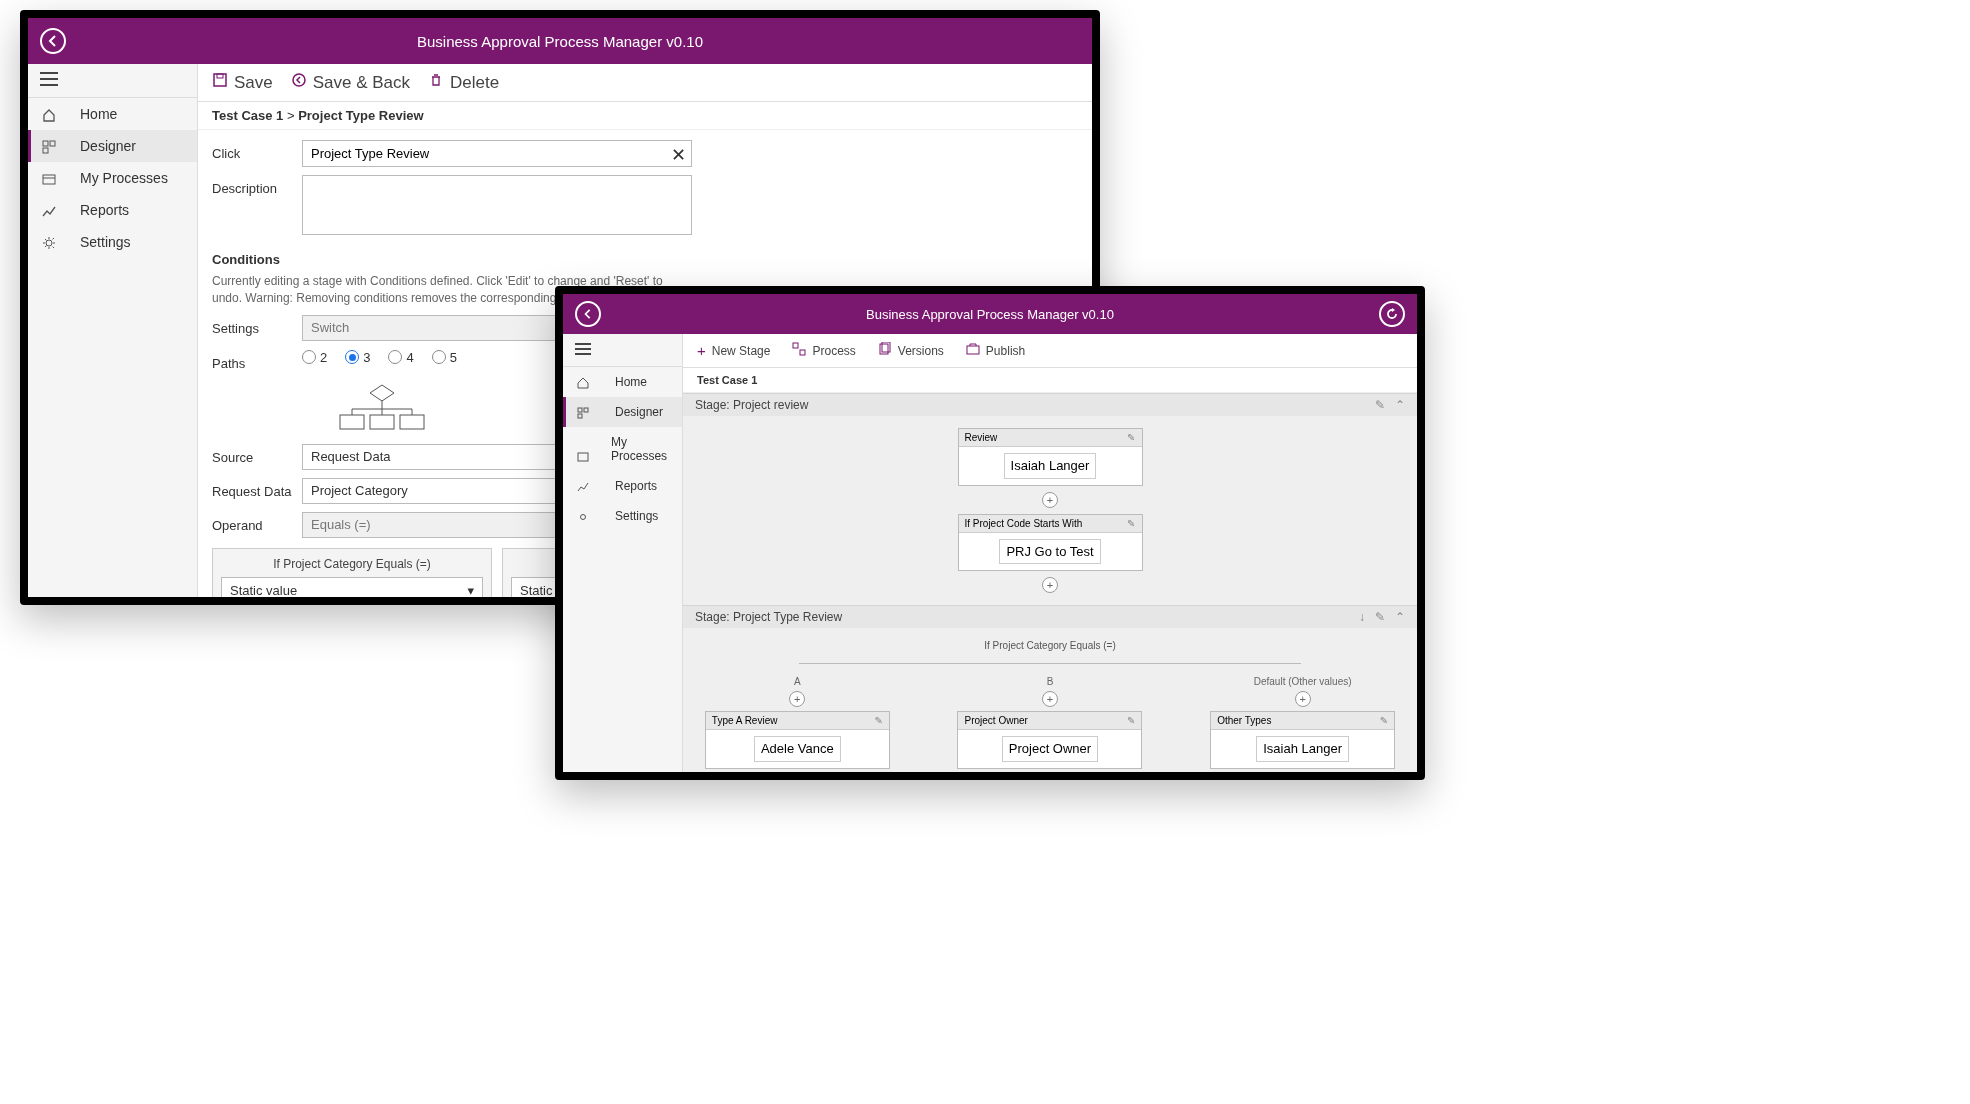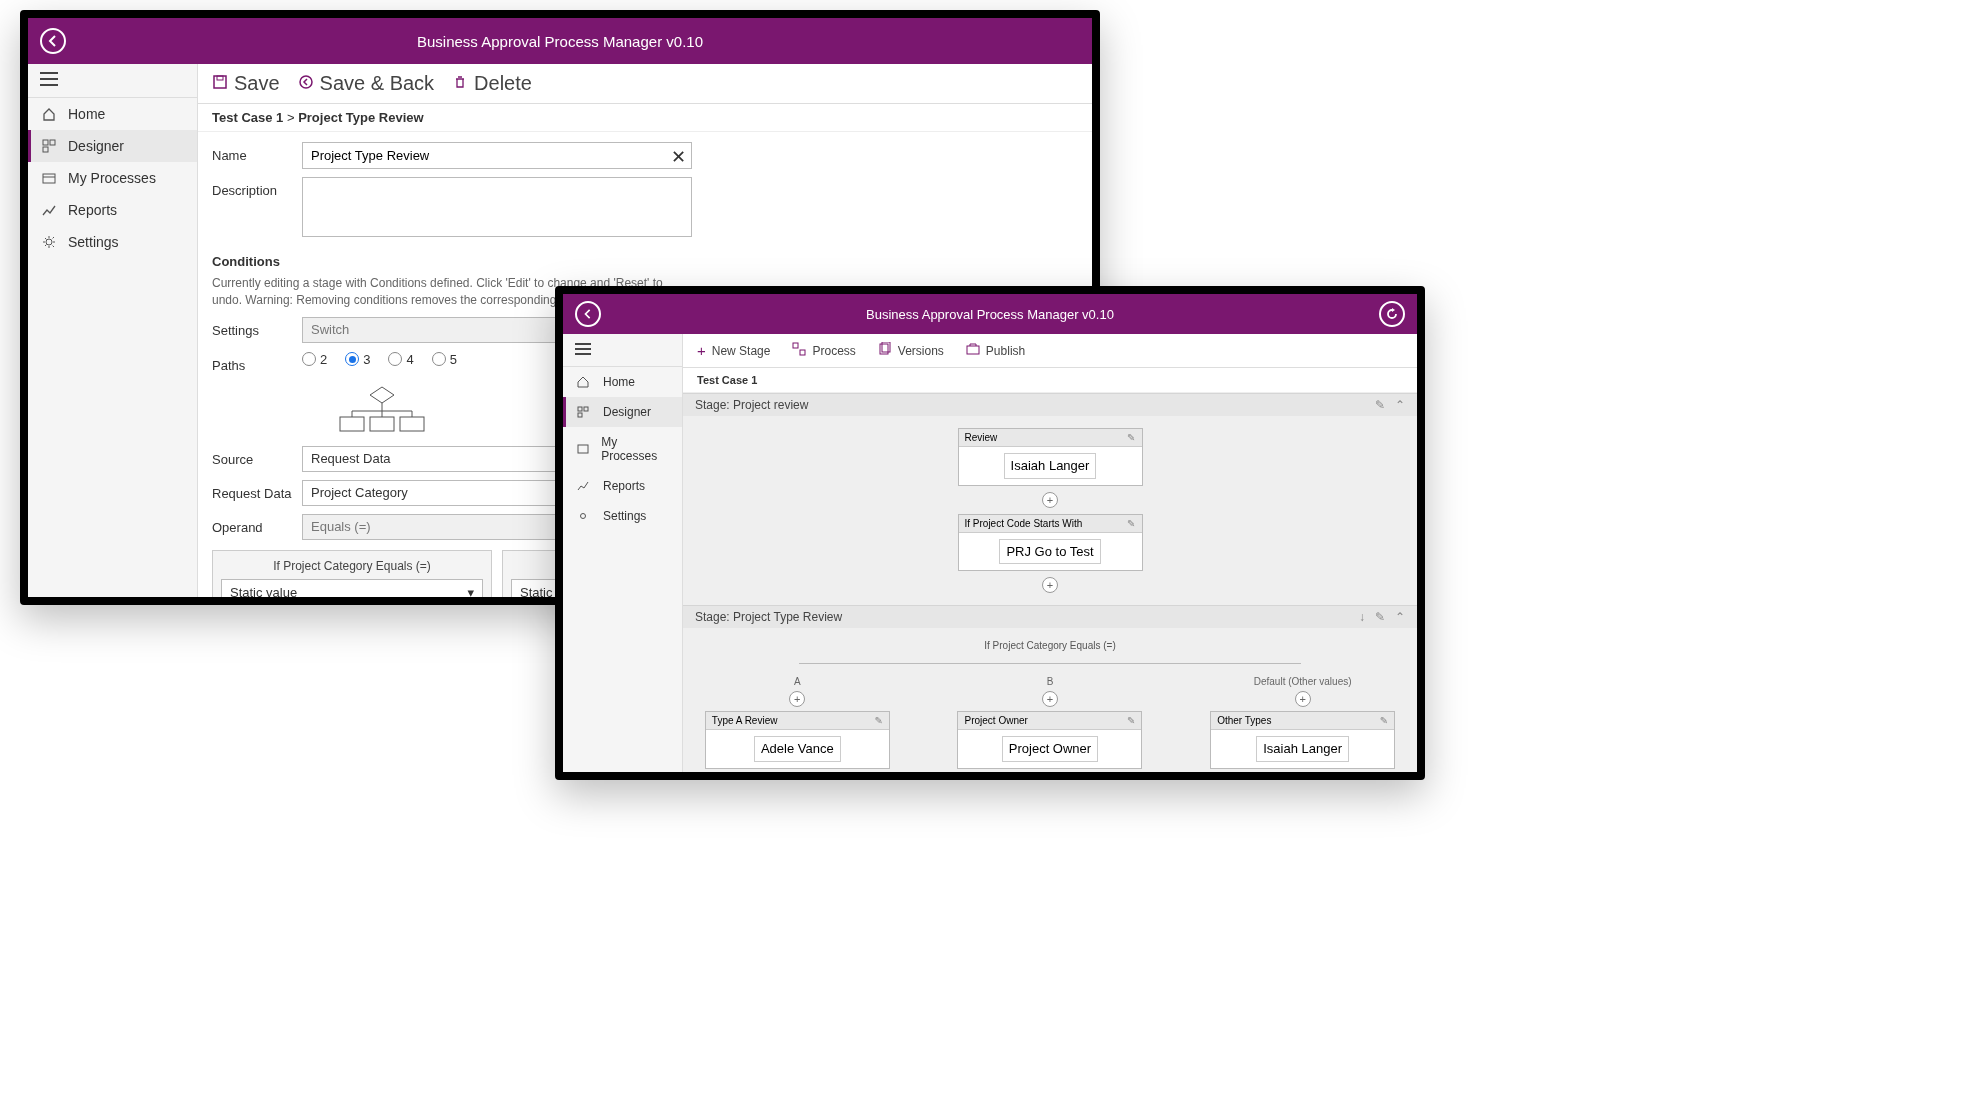--- a/index.html
+++ b/index.html
@@ -58,43 +58,43 @@
 .sidebar {
   width: 170px;
   background: #f5f5f5;
   border-right: 1px solid #ddd;
   display: flex;
   flex-direction: column;
   font-size: 14px;
 }
 .sidebar-item {
   display: flex;
-  align-items: center;
-  gap: 10px;
+  align-items: flex-end;
+  gap: 22px;
   padding: 8px 14px;
   cursor: pointer;
   color: #333;
 }
 .sidebar-item.active {
   background: #e8e8e8;
   border-left: 3px solid #7a176f;
   padding-left: 11px;
   font-weight: 500;
 }
 .sidebar-item .icon { width: 16px; display: flex; align-items: center; }
 
 .content { flex: 1; display: flex; flex-direction: column; overflow: hidden; }
 
 .toolbar {
   display: flex;
   align-items: center;
   gap: 18px;
   padding: 8px 14px;
   border-bottom: 1px solid #ddd;
-  font-size: 20px;
+  font-size: 17px;
   color: #444;
 }
 .toolbar .tb-item { display: flex; align-items: center; gap: 6px; cursor: pointer; }
 .toolbar .tb-item .icon { color: #7a176f; }
 
 .breadcrumb {
   padding: 6px 14px;
   font-size: 13px;
   color: #333;
   border-bottom: 1px solid #eee;
@@ -315,21 +315,21 @@
       </div>
 
       <div class="breadcrumb">
         <b>Test Case 1</b>
         <span>&gt;</span>
         <b>Project Type Review</b>
       </div>
 
       <div class="form-area">
         <div class="form-row">
-          <label>Name</label>
+          <label>Click</label>
           <div class="field">
             <input type="text" value="Project Type Review" style="">
             <span class="clear-x">✕</span>
           </div>
         </div>
         <div class="form-row">
           <label>Description</label>
           <div class="field">
             <textarea style=""></textarea>
           </div>

